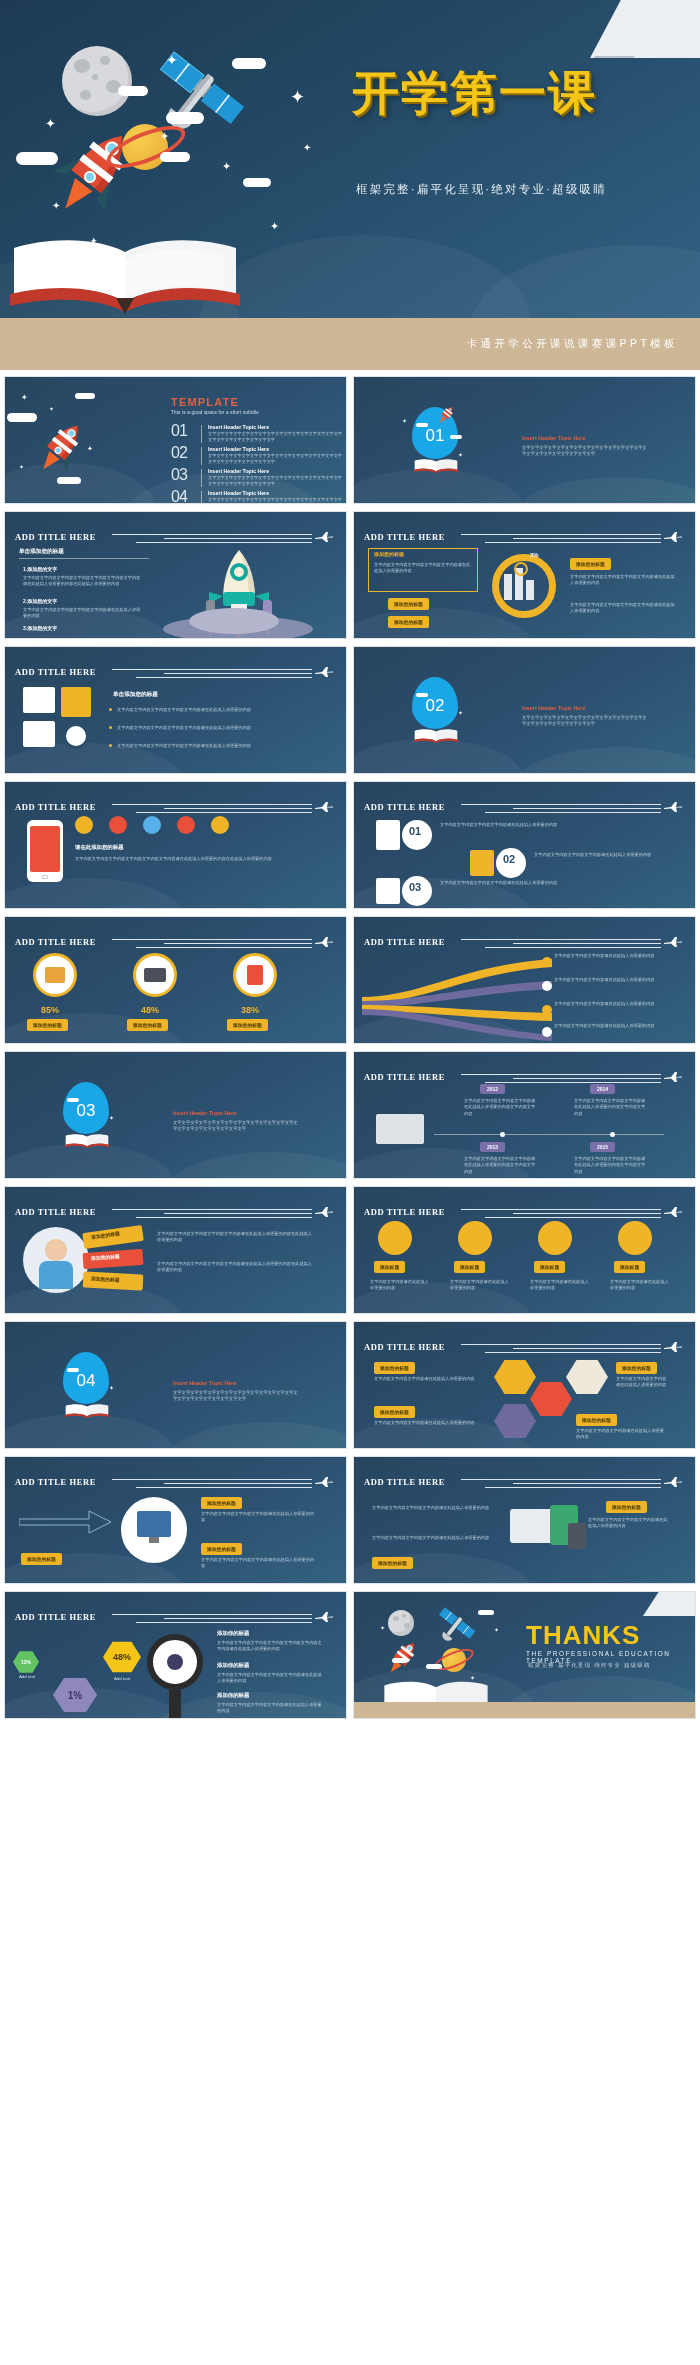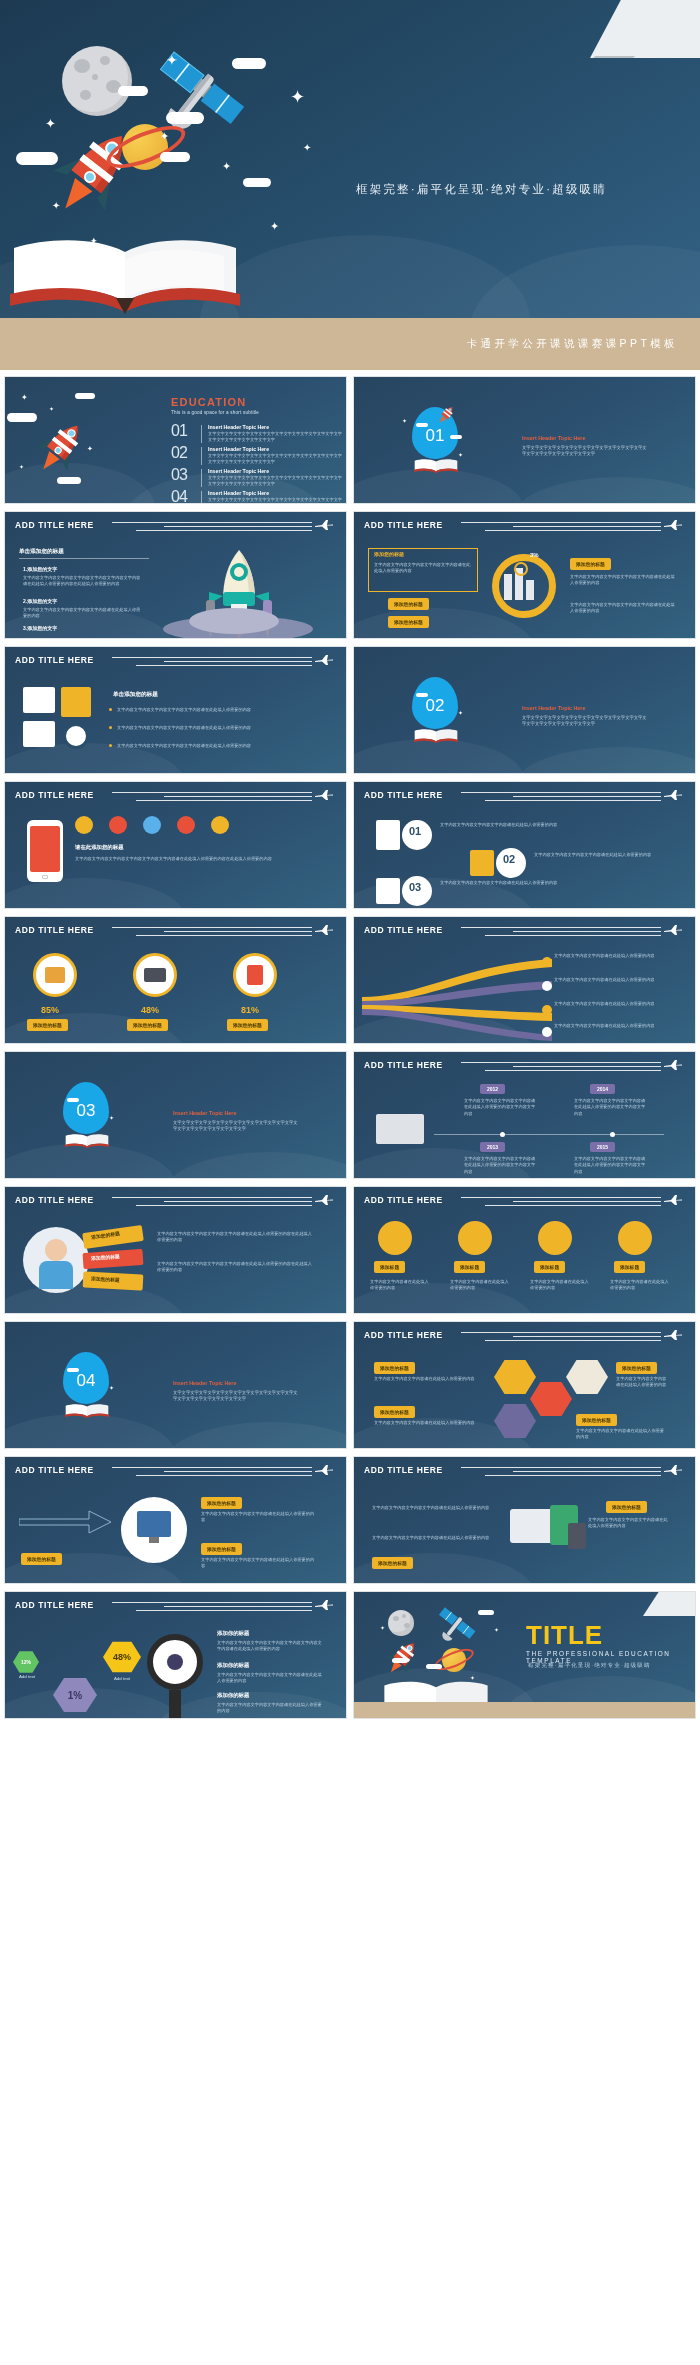--- a/index.html
+++ b/index.html
@@ -69,21 +69,21 @@
     display:grid; grid-template-columns:1fr 1fr; gap:7px 6px;
     background:#fff;
   }
   .slide {
     position:relative; width:100%; height:128px; overflow:hidden;
     background:linear-gradient(150deg,#27455f 0%, #2c5070 55%, #33627f 100%);
     border:1px solid #dfe3e6;
   }
   .slide .hillz{position:absolute;border-radius:50%;background:rgba(255,255,255,.05);}
   .s-head{
-    position:absolute; left:10px; top:8px; right:8px; height:16px;
+    position:absolute; left:10px; top:20px; right:8px; height:16px;font-family:Liberation Serif, serif;
   }
   .s-head .t{
     font-size:8.5px; font-weight:bold; color:#fff; letter-spacing:.6px;
   }
   .s-head .lines{position:absolute; right:26px; top:2px; width:200px;}
   .s-head .lines span{display:block;height:1px;background:rgba(255,255,255,.85);margin-bottom:3px;}
   .s-head .lines span:nth-child(1){width:100%;}
   .s-head .lines span:nth-child(2){width:74%;margin-left:26%;}
   .s-head .lines span:nth-child(3){width:88%;margin-left:12%;}
   .plane{position:absolute;right:4px;top:-1px;color:#fff;font-size:15px;line-height:1;}
@@ -211,20 +211,21 @@
     <svg width="250" height="86" viewBox="0 0 250 86">
       <path d="M125 20 C95 4 45 6 14 16 L14 64 C48 54 98 54 125 70 Z" fill="#ffffff"></path>
       <path d="M125 20 C155 4 205 6 236 16 L236 64 C202 54 152 54 125 70 Z" fill="#f4f5f6"></path>
       <path d="M125 28 C98 14 56 16 26 24 L26 60 C56 52 100 52 125 66 Z" fill="#ffffff"></path>
       <path d="M125 28 C152 14 194 16 224 24 L224 60 C194 52 150 52 125 66 Z" fill="#fafafa"></path>
       <path d="M10 62 C50 52 100 54 125 70 C150 54 200 52 240 62 L240 74 C200 64 150 66 125 80 C100 66 50 64 10 74 Z" fill="#c0392b"></path>
       <path d="M116 66 L125 82 L134 66 Z" fill="#3b2b22"></path>
     </svg>
   </div>
 
+  <div class="hero-title">开学第一课</div>
   <div class="hero-sub">框架完整·扁平化呈现·绝对专业·超级吸睛</div>
   <div class="corner"></div>
 </div>
 
 <div class="beige">
   <div class="beige-text">卡通开学公开课说课赛课PPT模板</div>
 </div>
 
 <div class="grid">
 
@@ -249,21 +250,21 @@
         </svg>
     </div>
     <div class="cloud" style="left:2px;top:36px;width:30px;height:9px;"></div>
     <div class="cloud" style="left:70px;top:16px;width:20px;height:6px;"></div>
     <div class="cloud" style="left:52px;top:100px;width:24px;height:7px;"></div>
     <div class="star" style="left:16px;top:16px;font-size:8px;">✦</div>
     <div class="star" style="left:44px;top:28px;font-size:6px;">✦</div>
     <div class="star" style="left:82px;top:68px;font-size:7px;">✦</div>
     <div class="star" style="left:14px;top:86px;font-size:6px;">✦</div>
 
-    <div class="contents-title">EDUCATION</div>
+    <div class="contents-title">TEMPLATE</div>
     <div class="contents-sub">This is a good space for a short subtitle</div>
 
     <div class="citem" style="top:48px;">
       <div class="cnum">01</div>
       <div class="cbar"></div>
       <div class="chead">Insert Header Topic Here</div>
       <div class="cbody">文字文字文字文字文字文字文字文字文字文字文字文字文字文字文字文字文字文字文字文字文字文字文字文字</div>
     </div>
     <div class="citem" style="top:70px;">
       <div class="cnum">02</div>
@@ -524,21 +525,21 @@
 
     <div class="ring-ic" style="left:128px;top:36px;width:44px;height:44px;">
       <div style="width:22px;height:14px;background:#4a4f5a;border-radius:2px;"></div>
     </div>
     <div class="pct" style="left:136px;top:88px;">48%</div>
     <div class="ybtn" style="left:122px;top:102px;">添加您的标题</div>
 
     <div class="ring-ic" style="left:228px;top:36px;width:44px;height:44px;">
       <div style="width:16px;height:20px;background:#e8503a;border-radius:2px;"></div>
     </div>
-    <div class="pct" style="left:236px;top:88px;">81%</div>
+    <div class="pct" style="left:236px;top:88px;">38%</div>
     <div class="ybtn" style="left:222px;top:102px;">添加您的标题</div>
   </div>
 
   <div class="slide">
     <div class="hillz" style="left:-20px;top:96px;width:200px;height:80px;"></div>
     <div class="s-head">
       <div class="t">ADD TITLE HERE</div>
       <div class="lines">
           <span></span>
           <span></span>
@@ -857,21 +858,21 @@
     <div class="star" style="left:116px;top:82px;font-size:6px;">✦</div>
     <div class="book" style="left:8px;top:86px;width:148px;height:40px;">
       <svg width="148" height="40" viewBox="0 0 250 86">
         <path d="M125 20 C95 4 45 6 14 16 L14 64 C48 54 98 54 125 70 Z" fill="#ffffff"></path>
         <path d="M125 20 C155 4 205 6 236 16 L236 64 C202 54 152 54 125 70 Z" fill="#f1f2f3"></path>
         <path d="M125 28 C98 14 56 16 26 24 L26 60 C56 52 100 52 125 66 Z" fill="#ffffff"></path>
         <path d="M10 62 C50 52 100 54 125 70 C150 54 200 52 240 62 L240 74 C200 64 150 66 125 80 C100 66 50 64 10 74 Z" fill="#c0392b"></path>
         <path d="M116 66 L125 82 L134 66 Z" fill="#3b2b22"></path>
       </svg>
     </div>
-    <div class="thx">TITLE</div>
+    <div class="thx">THANKS</div>
     <div class="thx-en">THE PROFESSIONAL EDUCATION TEMPLATE</div>
     <div class="thx-cn">框架完整·扁平化呈现·绝对专业·超级吸睛</div>
     <div class="thx-beige"></div>
     <div class="thx-corner"></div>
   </div>
 
 </div>
 
 <div class="watermark">doxinyi.com</div>
 

